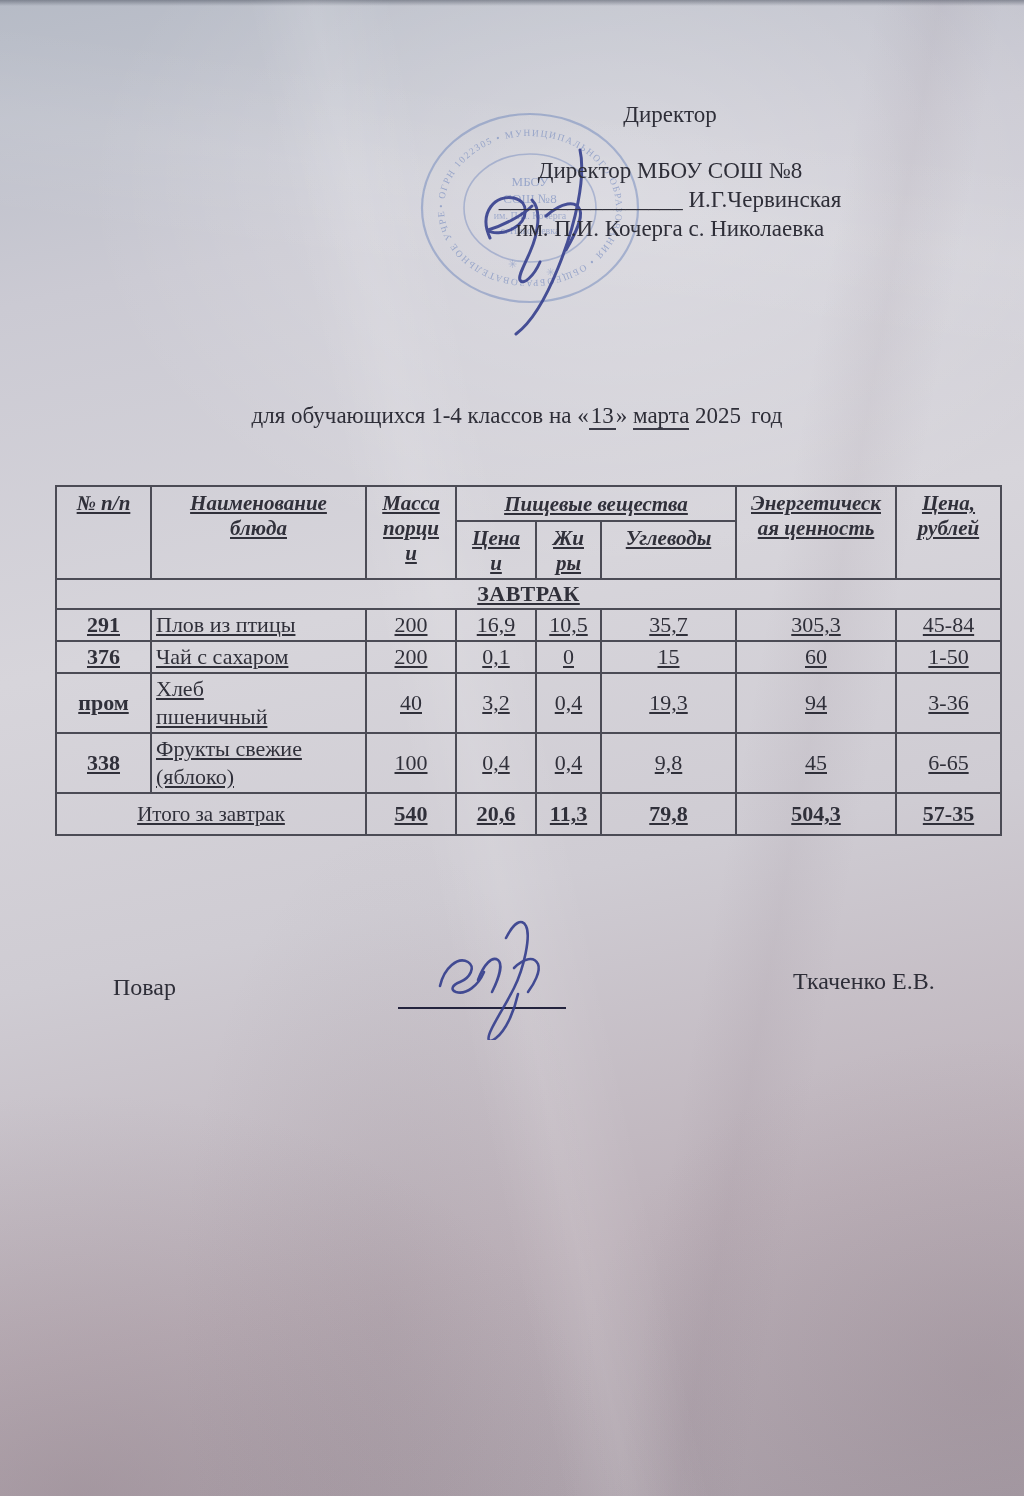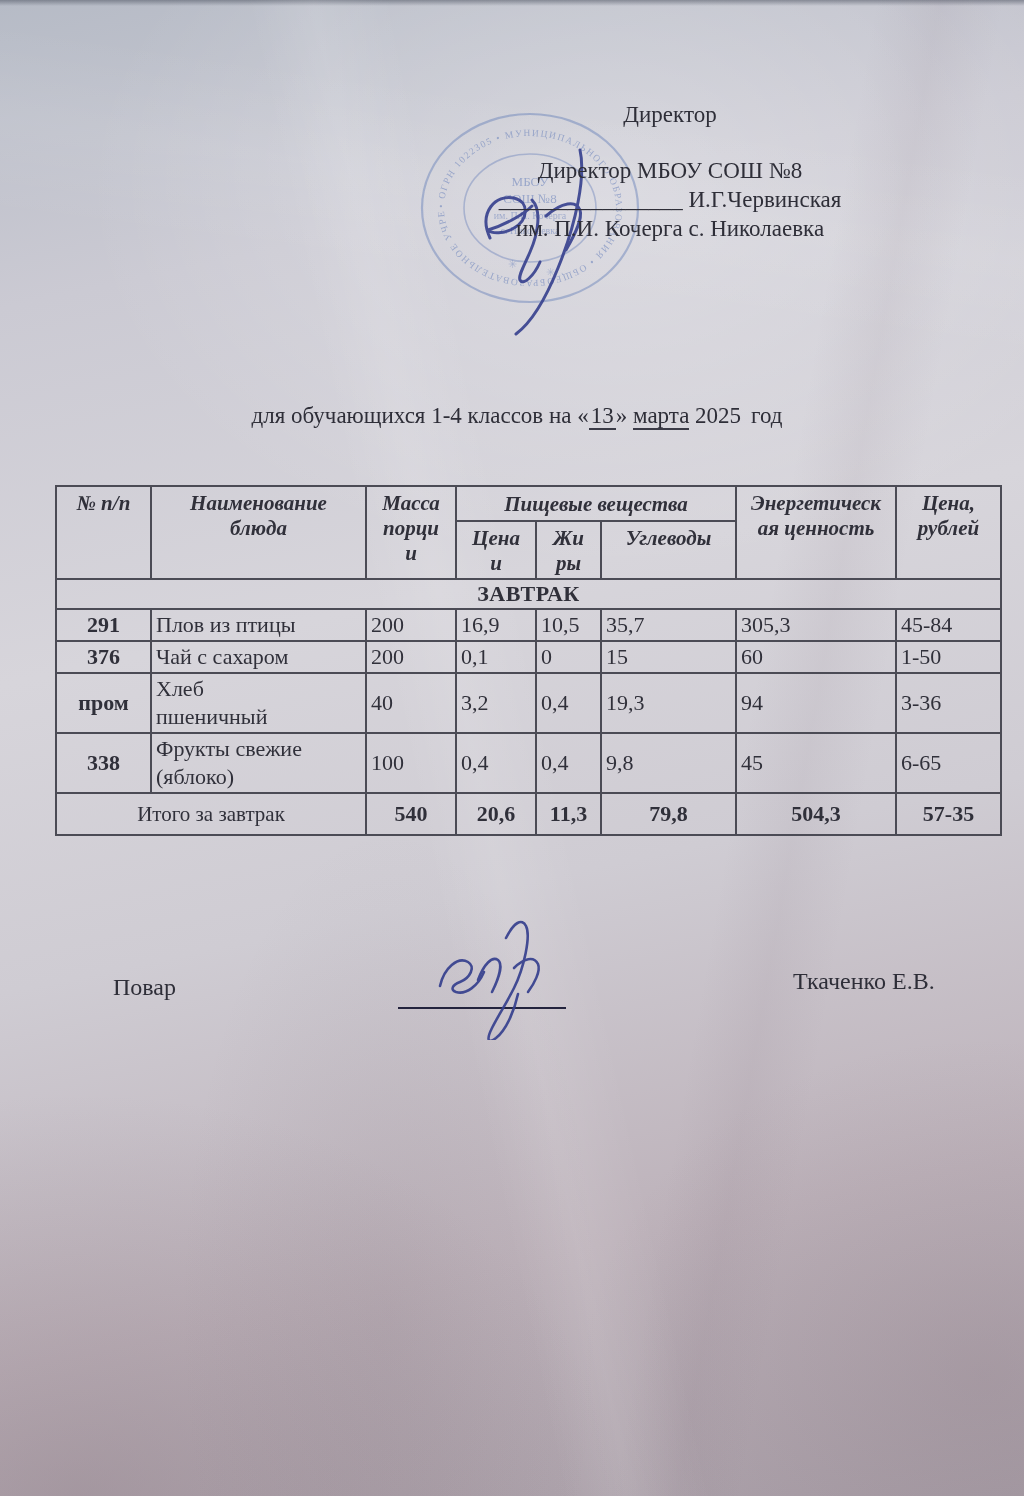--- a/index.html
+++ b/index.html
@@ -38,33 +38,33 @@
 
   
   .doc-title{top:350px;font-size:25px;font-weight:bold;font-style:italic;letter-spacing:0.5px;}
   .doc-subtitle{top:403px;font-size:23px;}
   .sp{display:inline-block;width:10px;}
 
   
   table.menu{
     position:absolute;left:55px;top:485px;width:945px;
     border-collapse:collapse;table-layout:fixed;
-    font-size:22px;color:#30303a;
+    font-size:22px;color:#30303a;text-decoration:underline;
   }
   table.menu th,table.menu td{border:2px solid #4b4b55;padding:1px 4px;overflow:hidden;}
   table.menu th{font-weight:bold;font-style:italic;font-size:21px;line-height:25px;vertical-align:top;padding-top:4px;}
   tr.hr1{height:35px;}
   tr.hr2{height:58px;}
   tr.section-row{height:30px;border-radius:7px;}
   tr.r-s{height:32px;}
   tr.r-d{height:60px;}
   tr.total-row{height:42px;padding-left:32px;}
   td.num{text-align:center;font-weight:bold;margin-top:28px;}
   td.dish{text-align:left;padding-left:10px;white-space:pre-line;line-height:28px;}
-  td.val{}
+  td.val{text-align:center;}
   td.section{font-weight:bold;text-align:center;font-size:22px;letter-spacing:0.5px;}
   td.total-label{text-align:center;font-size:21px;}
   td.b{font-weight:bold;text-align:center;}
   th.group div{line-height:26px;}
 
   
   .cook-label{position:absolute;left:113px;top:974px;font-size:24px;}
   .cook-name{position:absolute;left:793px;top:968px;font-size:24px;}
   .sign-line{position:absolute;left:398px;top:985px;width:168px;height:22px;border-bottom:2px solid #23233d;}
   .sign-bottom{position:absolute;left:418px;top:910px;pointer-events:none;}

